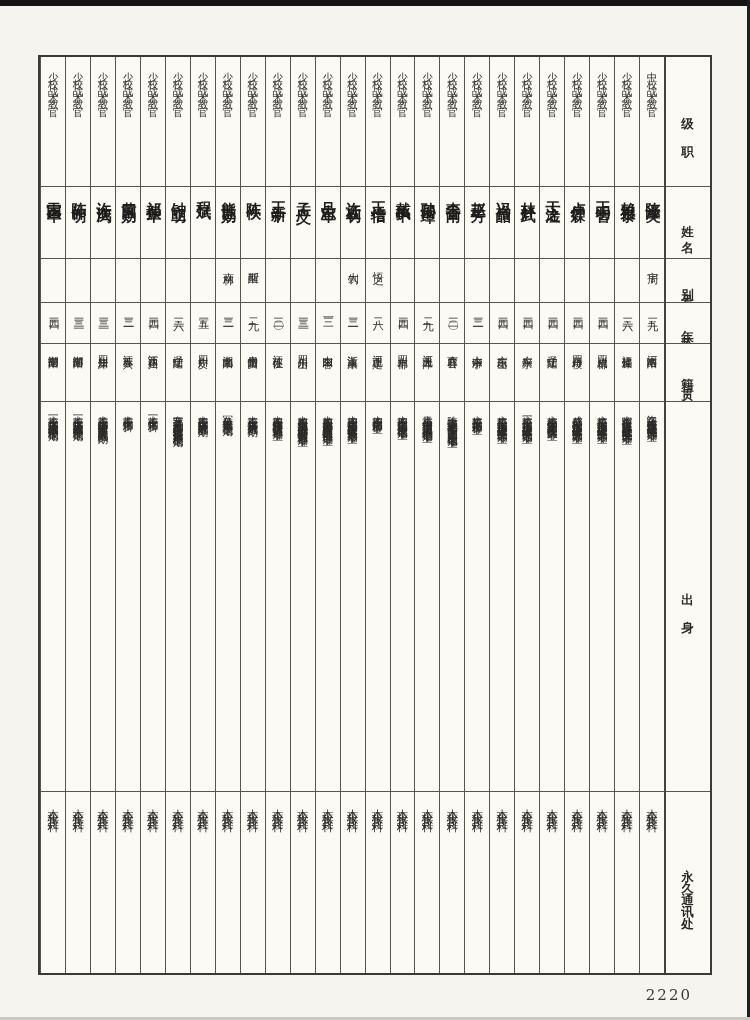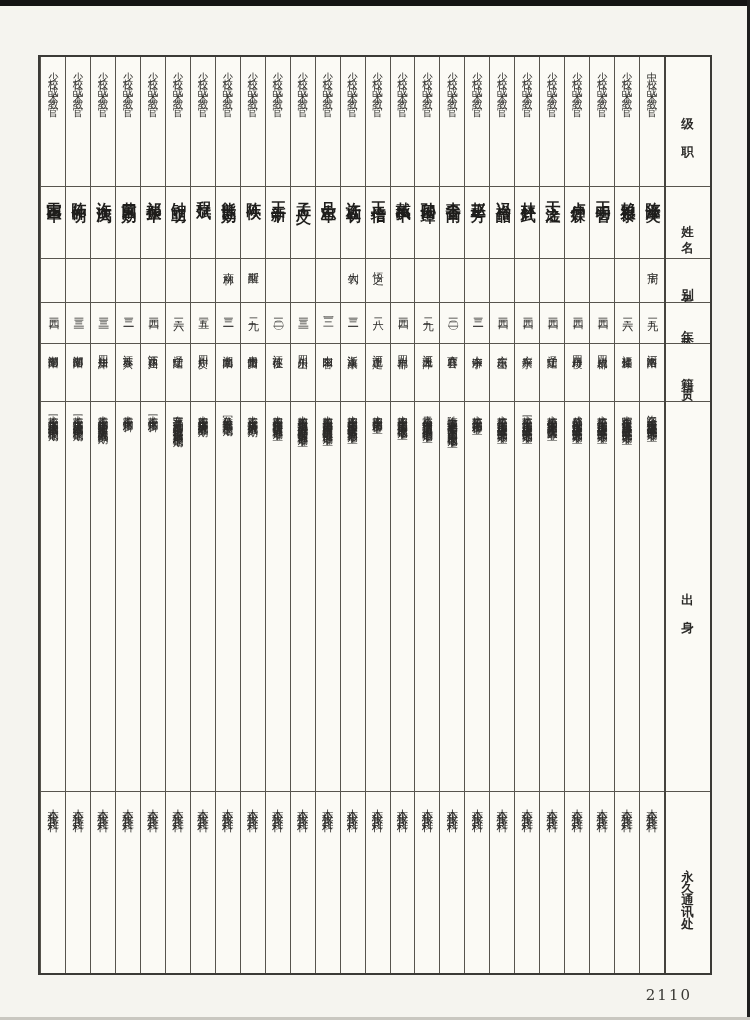--- a/index.html
+++ b/index.html
@@ -664,13 +664,13 @@
     </div>
     <div class="cell c-origin">
       <span class="vtext t-origin">本校十一期步科战术班四期步校七期</span>
     </div>
     <div class="cell c-addr">
       <span class="vtext t-addr">本校步兵科</span>
     </div>
   </div>
   </div>
 
-<div class="page-num">2110</div>
+<div class="page-num">2220</div>
 
 </body></html>

